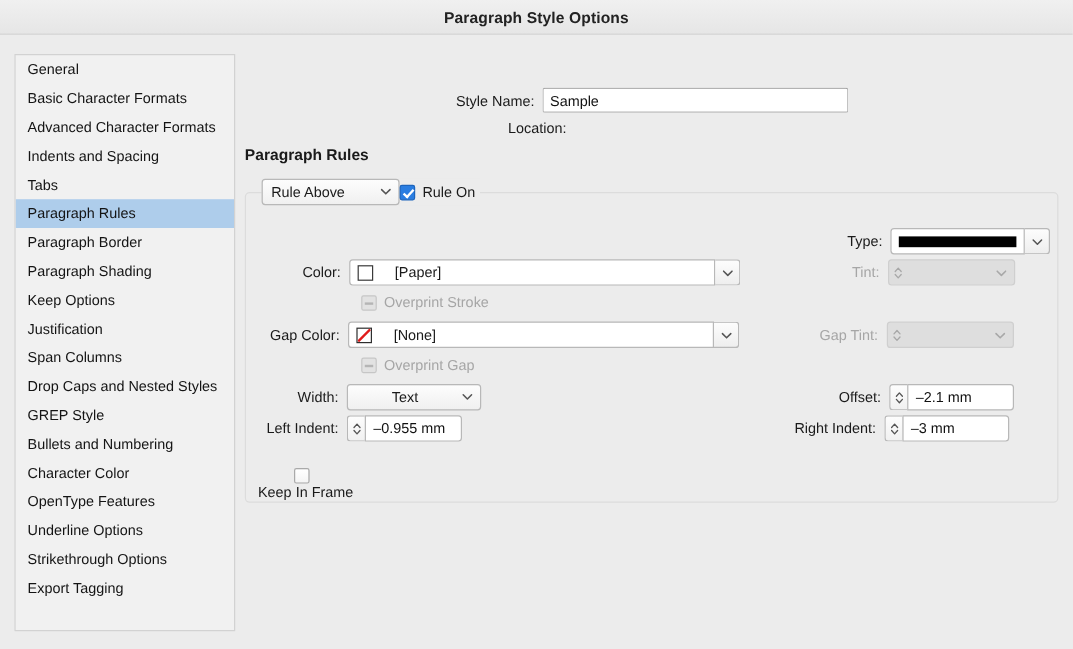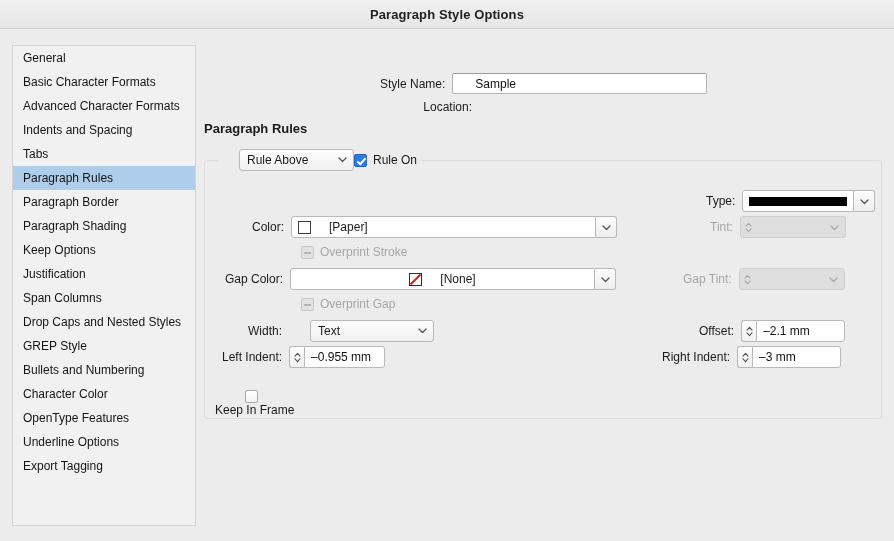--- a/index.html
+++ b/index.html
@@ -83,21 +83,21 @@
     width: 255px;
     height: 21px;
     box-sizing: border-box;
     background: #ffffff;
     border: 1px solid #b4b4b4;
     border-top-color: #9a9a9a;
     border-radius: 2px;
     font-family: "Liberation Sans", sans-serif;
     font-size: 12px;
     color: #111;
-    padding: 0 22px;
+    padding: 0 5px;
     outline: none;
   }
   .location-row {
     position: absolute;
     left: 380px;
     top: 71px;
     display: flex;
     align-items: center;
   }
   .location-label {
@@ -152,21 +152,20 @@
     box-sizing: border-box;
     background: linear-gradient(to bottom, #fdfdfd 0%, #f0f0f0 100%);
     border: 1px solid #b8b8b8;
     border-radius: 3px;
     font-size: 12px;
     color: #1a1a1a;
     display: flex;
     align-items: center;
     padding: 0 22px 0 7px;
     white-space: nowrap;
-    margin-left: 21px;
   }
   .select-btn.wide { width: 115px; }
   .select-btn .chev {
     position: absolute;
     right: 6px;
     top: 50%;
     width: 9px;
     height: 9px;
     margin-top: -5px;
   }
@@ -357,20 +356,21 @@
     <div class="sidebar-item">Paragraph Shading</div>
     <div class="sidebar-item">Keep Options</div>
     <div class="sidebar-item">Justification</div>
     <div class="sidebar-item">Span Columns</div>
     <div class="sidebar-item">Drop Caps and Nested Styles</div>
     <div class="sidebar-item">GREP Style</div>
     <div class="sidebar-item">Bullets and Numbering</div>
     <div class="sidebar-item">Character Color</div>
     <div class="sidebar-item">OpenType Features</div>
     <div class="sidebar-item">Underline Options</div>
+    <div class="sidebar-item">Strikethrough Options</div>
     <div class="sidebar-item">Export Tagging</div>
   </div>
 
   <div class="stylename-row">
     <span class="stylename-label">Style Name:</span>
     <input class="stylename-input" type="text" value="Sample" style="">
   </div>
 
   <div class="location-row">
     <span class="location-label">Location:</span>
@@ -413,21 +413,21 @@
   </div>
 
   <div class="field-row" style="left:301px; top:216px;">
     <span class="checkbox disabled"></span>
     <span class="checklabel disabled">Overprint Stroke</span>
   </div>
 
   <div class="field-row" style="left:225px; top:239px;">
     <span class="field-label">Gap Color:</span>
     <span class="combo">
-      <span class="combo-field" style="width:305px;justify-content:center;">
+      <span class="combo-field" style="width:305px;">
         <span class="swatch none">
           <svg width="11" height="11" viewBox="0 0 11 11" style="display:block;">
               <line x1="0.5" y1="10.5" x2="10.5" y2="0.5" stroke="#e01b1b" stroke-width="2"></line>
             </svg>
         </span>
         <span>[None]</span>
       </span>
       <span class="combo-btn">
         <svg class="chev-svg" width="9" height="9" viewBox="0 0 9 9">
             <path d="M1 3 L4.5 6.5 L8 3" fill="none" stroke="#555" stroke-width="1.3" stroke-linecap="round" stroke-linejoin="round"></path>
@@ -436,21 +436,21 @@
     </span>
   </div>
 
   <div class="field-row" style="left:301px; top:268px;">
     <span class="checkbox disabled"></span>
     <span class="checklabel disabled">Overprint Gap</span>
   </div>
 
   <div class="field-row" style="left:248px; top:291px;">
     <span class="field-label">Width:</span>
-    <span class="select-btn" style="width:124px;">
+    <span class="select-btn" style="width:112px;justify-content:center;">
       <span>Text</span>
       <span class="chev">
         <svg class="chev-svg" width="9" height="9" viewBox="0 0 9 9">
             <path d="M1 3 L4.5 6.5 L8 3" fill="none" stroke="#555" stroke-width="1.3" stroke-linecap="round" stroke-linejoin="round"></path>
           </svg>
       </span>
     </span>
   </div>
 
   <div class="field-row" style="left:222px; top:317px;">

